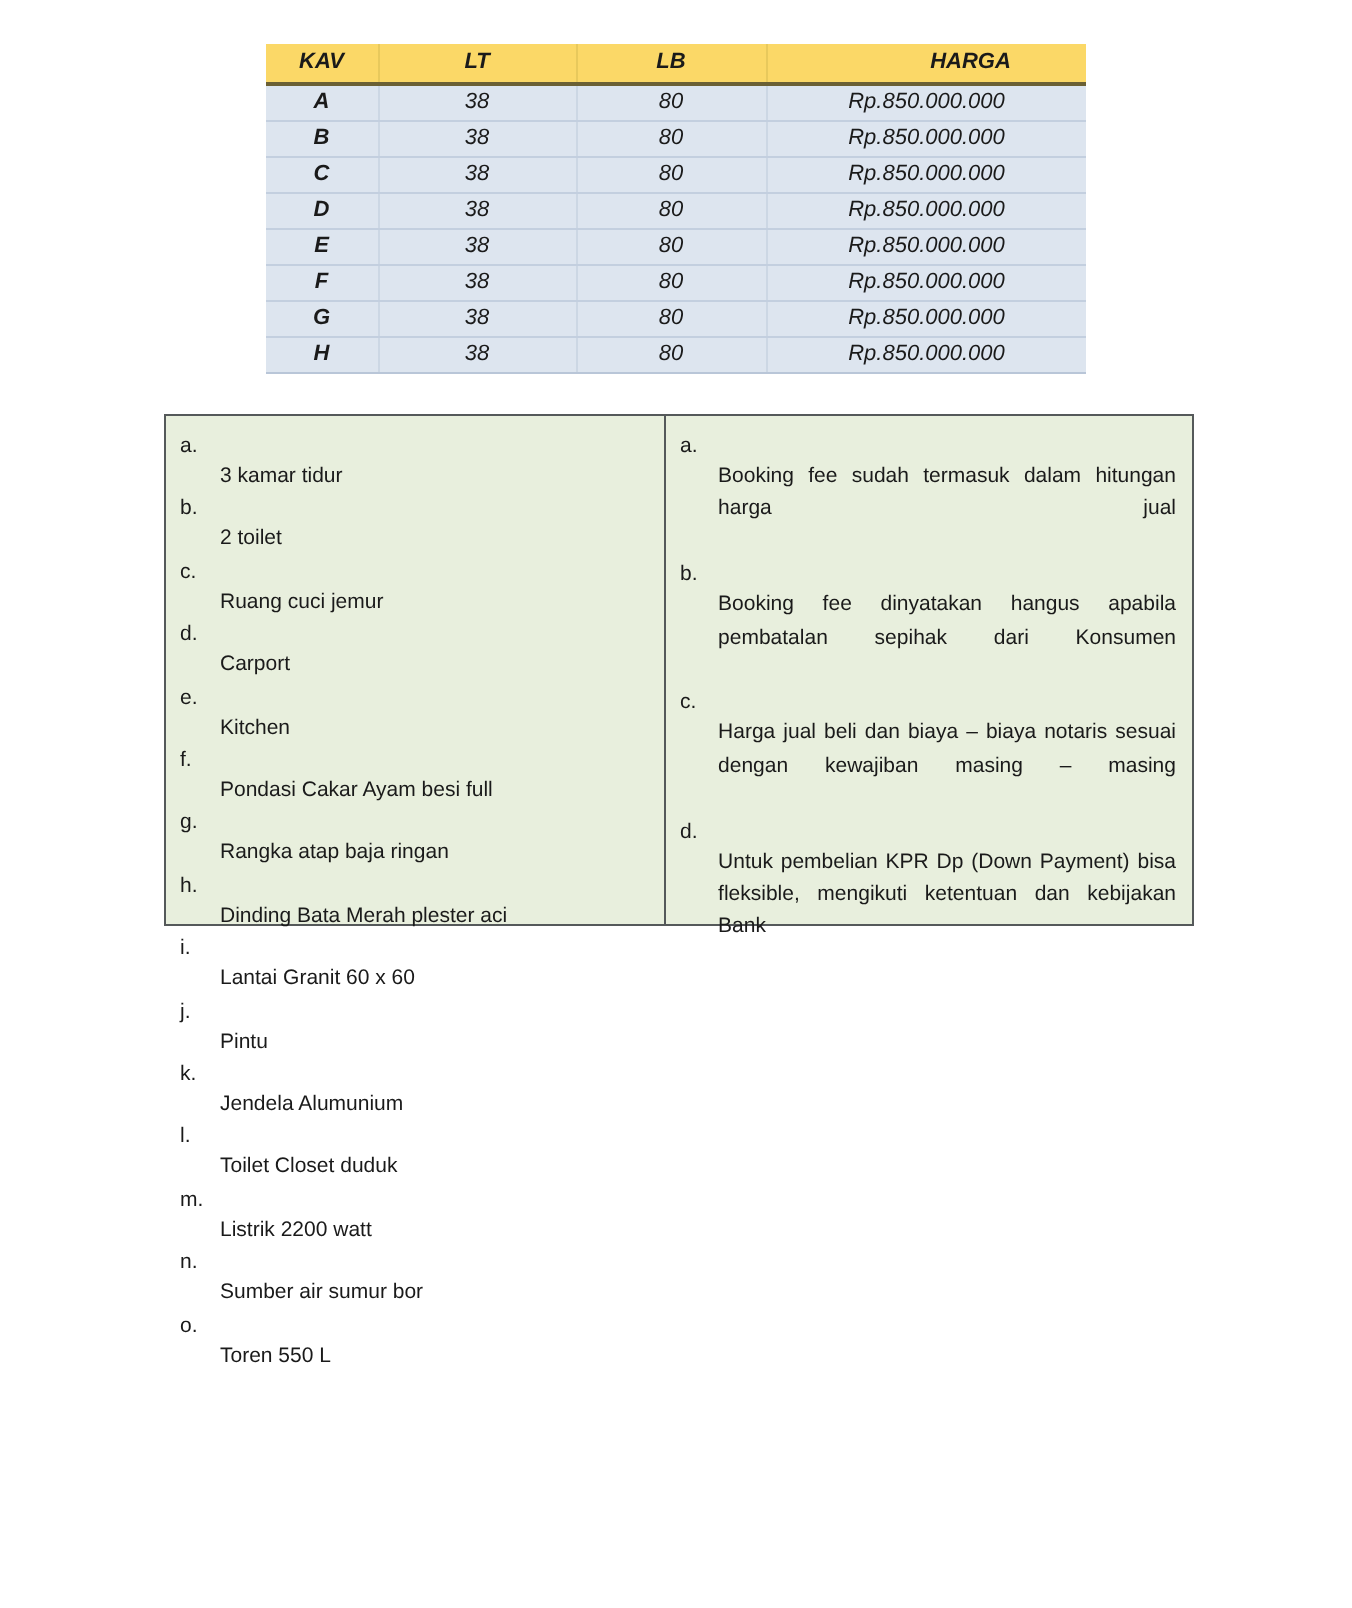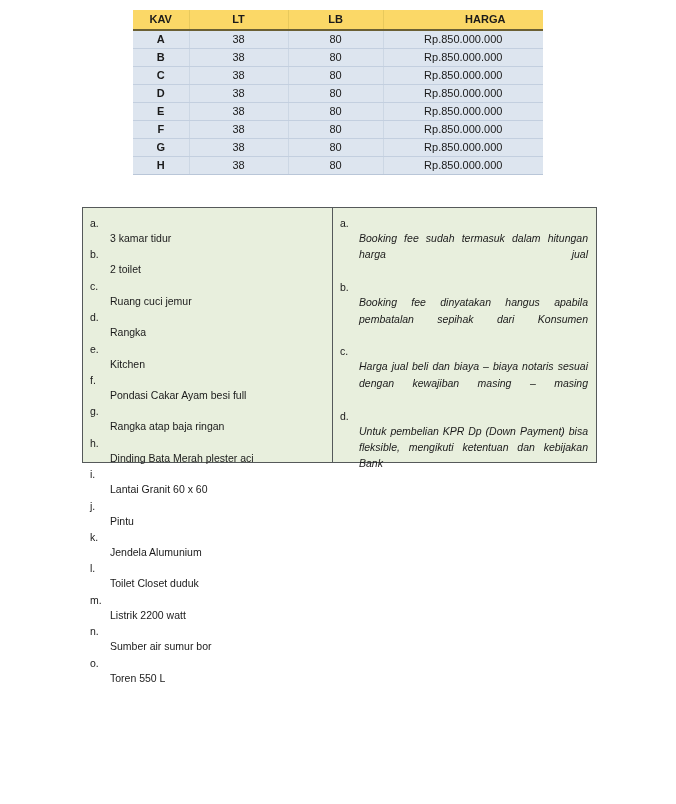--- a/index.html
+++ b/index.html
@@ -13,25 +13,26 @@
     position: relative;
     font-family: "Liberation Sans", sans-serif;
     color: #111111;
     overflow: hidden;
   }
 
   
   #kav-table {
     position: absolute;
     left: 133px;
-    top: 10px;
+    top: 22px;
     width: 410px;
     border-collapse: collapse;
     table-layout: fixed;
     font-size: 11px;
+    font-style: italic;
   }
   #kav-table col.c-kav   { width: 56px; }
   #kav-table col.c-lt    { width: 99px; }
   #kav-table col.c-lb    { width: 95px; }
   #kav-table col.c-harga { width: 160px; }
 
   #kav-table thead th {
     background: #fbd867;
     color: #1a1a1a;
     font-weight: bold;
@@ -97,21 +98,20 @@
     text-align: left;
   }
   .spec-text {
     flex: 1 1 auto;
     margin-top: 15px;
   }
   .spec-col.right .spec-marker { width: 19px; }
   .spec-col.right .spec-text {
     text-align: justify;
     text-justify: inter-word;
-    font-style: italic;
   }
   .spec-col.right .spec-text::after {
     content: "";
     display: inline-block;
     width: 100%;
   }
 </style>
 </head>
 <body>
 
@@ -191,21 +191,21 @@
       <div class="spec-item">
         <span class="spec-marker">b.</span>
         <span class="spec-text">2 toilet</span>
       </div>
       <div class="spec-item">
         <span class="spec-marker">c.</span>
         <span class="spec-text">Ruang cuci jemur</span>
       </div>
       <div class="spec-item">
         <span class="spec-marker">d.</span>
-        <span class="spec-text">Rangka</span>
+        <span class="spec-text">Carport</span>
       </div>
       <div class="spec-item">
         <span class="spec-marker">e.</span>
         <span class="spec-text">Kitchen</span>
       </div>
       <div class="spec-item">
         <span class="spec-marker">f.</span>
         <span class="spec-text">Pondasi Cakar Ayam besi full</span>
       </div>
       <div class="spec-item">

